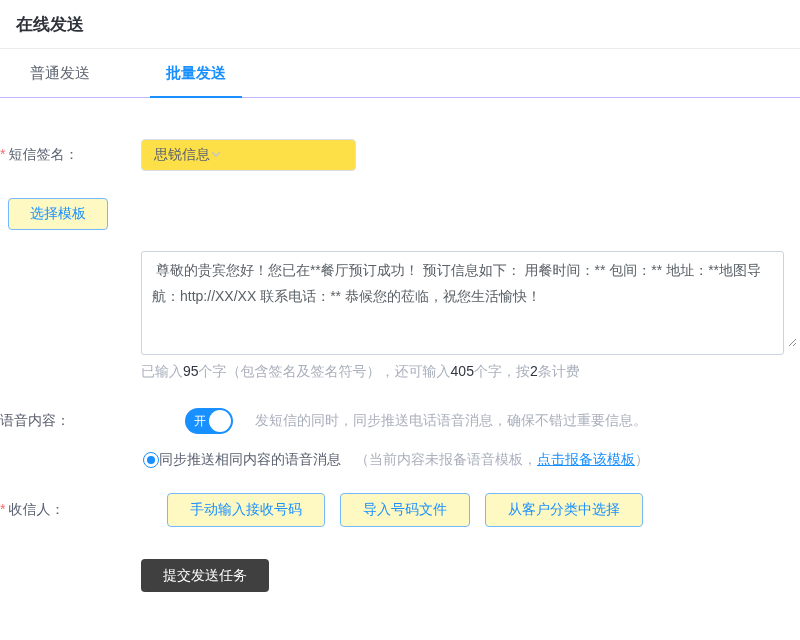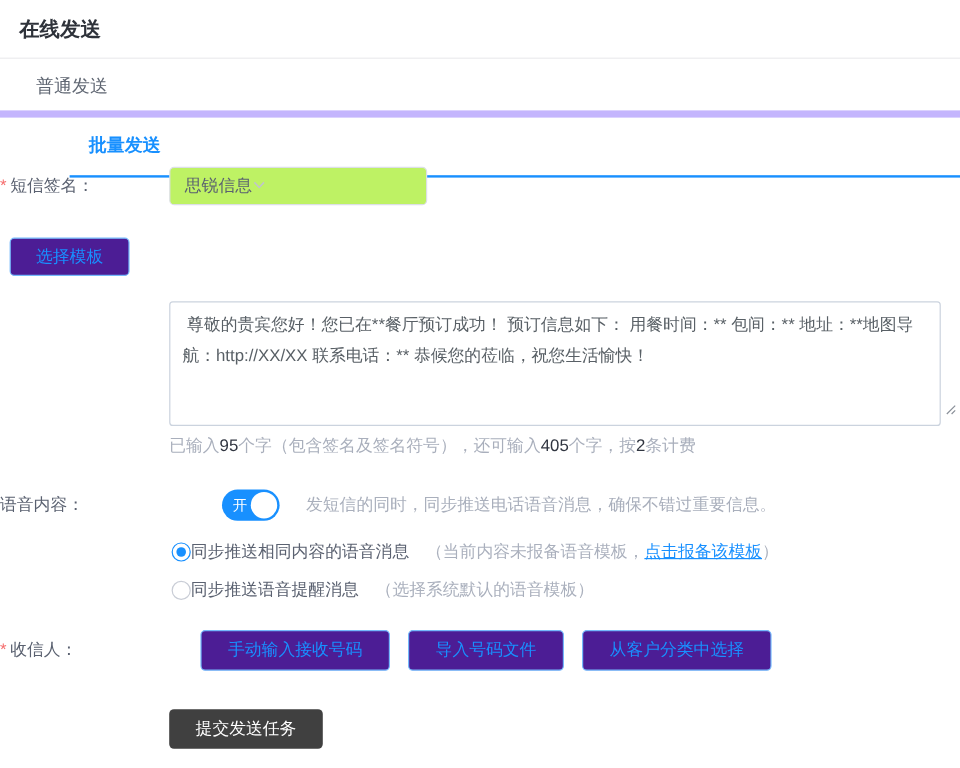--- a/index.html
+++ b/index.html
@@ -10,21 +10,21 @@
     font-family: "Liberation Sans", "DejaVu Sans", sans-serif;
     color: #5f6672;
     overflow: hidden;
   }
 
   
   .page-header { padding: 13px 16px 12px 16px; border-bottom: 1px solid #ececee; }
   .page-title { font-size: 17px; font-weight: 600; color: #2e323a; }
 
   
-  .tabs { display: flex; align-items: stretch; border-bottom: 6px solid #c4b5fd; height: 49px; padding-left: 14px; flex-direction: column; }
+  .tabs { display: flex; align-items: stretch; border-bottom: 1px solid #c4b5fd; height: 49px; padding-left: 14px; }
   .tab {
     padding: 0 16px; line-height: 48px; font-size: 15px; color: #5f6672;
     cursor: pointer; margin-bottom: -1px; border-bottom: 2px solid transparent;
   }
   .tab + .tab { margin-left: 44px; }
   .tab.active { color: #1890ff; font-weight: bold; border-bottom-color: #1890ff; }
 
   
   .form { padding-top: 41px; }
   .row { display: flex; align-items: center; }
@@ -35,26 +35,26 @@
   .required-marker { color: #f56c6c; margin-right: 3px; font-size: 14px; }
   .row-content { margin-left: 8px; display: flex; align-items: center; }
 
   .row-signature { margin-bottom: 27px; }
   .row-template  { margin-bottom: 21px; }
 
   
   .select-box {
     width: 215px; height: 32px; border: 1px solid #dcdfe6; border-radius: 4px;
     display: flex; align-items: center; 
-    padding: 0 12px; font-size: 14px; color: #5a6170; background: #bef264; cursor: pointer;
+    padding: 0 12px; font-size: 14px; color: #5a6170; background: #fde047; cursor: pointer;
   }
 
   
   .btn-outline {
-    height: 32px; background: #4c1d95; border: 1px solid #74b9fc; border-radius: 4px;
+    height: 32px; background: #fef9c3; border: 1px solid #74b9fc; border-radius: 4px;
     color: #1890ff; font-size: 14px; padding: 0 21px; cursor: pointer;
     font-family: inherit;
   }
   .btn-outline + .btn-outline { margin-left: 15px; }
   .row-recipients .btn-outline { height: 34px; padding: 0 22px; }
 
   
   .textarea-wrap { position: relative; margin-left: 141px; }
   .message-textarea {
     width: 643px; height: 104px; border: 1px solid #cbd3de; border-radius: 3px;
@@ -161,25 +161,20 @@
       <span class="voice-desc">发短信的同时，同步推送电话语音消息，确保不错过重要信息。</span>
     </div>
   </div>
 
   <div class="radio-row">
     <span class="radio-circle checked"></span>
     <span class="radio-label">同步推送相同内容的语音消息</span>
     <span class="radio-hint"><span>（当前内容未报备语音模板，</span><a>点击报备该模板</a><span>）</span></span>
   </div>
 
-  <div class="radio-row">
-    <span class="radio-circle"></span>
-    <span class="radio-label">同步推送语音提醒消息</span>
-    <span class="radio-hint">（选择系统默认的语音模板）</span>
-  </div>
 
   <div class="row row-recipients">
     <div class="row-label"><span class="required-marker">*</span><span>收信人：</span></div>
     <div class="row-content">
       <button class="btn-outline">手动输入接收号码</button>
       <button class="btn-outline">导入号码文件</button>
       <button class="btn-outline">从客户分类中选择</button>
     </div>
   </div>
 

